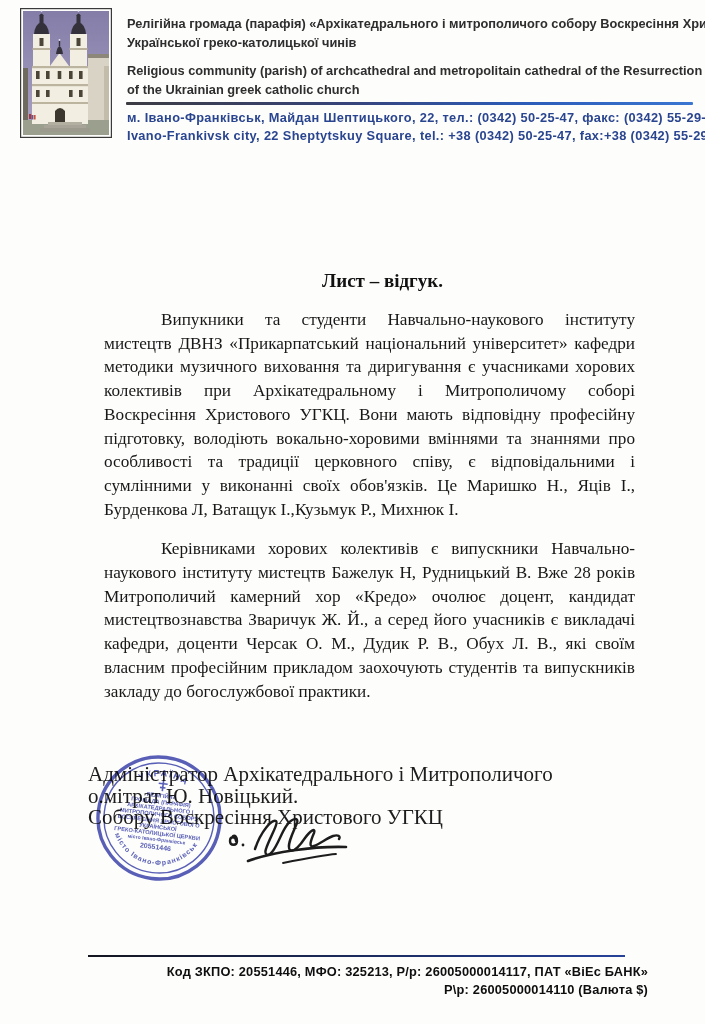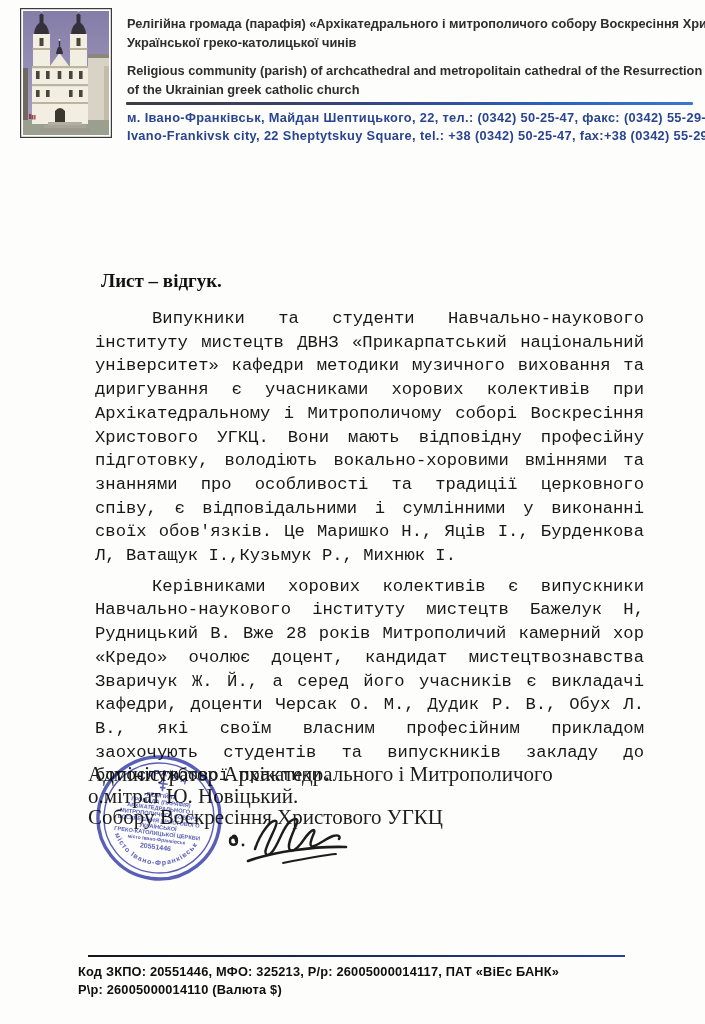--- a/index.html
+++ b/index.html
@@ -18,36 +18,36 @@
   .head-rule{position:absolute;left:126px;top:102px;width:567px;height:2.6px;
     background:linear-gradient(90deg,#3c3c42 0%,#37447c 40%,#2b5cb8 70%,#3a76d2 100%);
     border-radius:1px;}
   .addr{position:absolute;left:127px;width:575px;
     font-family:"Liberation Sans",sans-serif;font-weight:bold;font-size:12.8px;
     letter-spacing:.35px;color:#2a4590;white-space:nowrap;}
   .addr-ua{top:110px;}
   .addr-en{top:128px;}
   
   .letter{position:absolute;left:88px;top:270px;width:563px;}
-  .letter-title{margin:0 0 15px 0;transform:translateX(13px);
+  .letter-title{margin:0 0 15px 0;text-align:center;transform:translateX(13px);
     font-size:19px;font-weight:bold;color:#111;}
-  .letter p.para{margin:7px;font-size:17.2px;line-height:23.7px;
-    text-align:justify;text-indent:57px;color:#181818;font-family:Liberation Mono, monospace;}
+  .letter p.para{margin:16px;font-size:17.2px;line-height:23.7px;
+    text-align:justify;text-indent:57px;color:#181818;}
   
   .sig-block{position:absolute;left:88px;top:764px;width:560px;
     font-size:21px;line-height:21.5px;color:#1d1d1d;}
   .stamp{position:absolute;left:93px;top:752px;width:132px;height:132px;
     opacity:.84;mix-blend-mode:multiply;}
   .autograph{position:absolute;left:228px;top:810px;width:128px;height:58px;}
   
   .foot-rule{position:absolute;left:88px;top:955px;width:537px;height:2.4px;
     background:linear-gradient(90deg,#14161f 0%,#1c2d63 55%,#27439a 100%);}
   .footer-text{position:absolute;left:78px;top:963px;width:570px;
     font-family:"Liberation Sans",sans-serif;font-weight:bold;font-size:12.8px;
-    line-height:18px;text-align:left;color:#0e0e0e;letter-spacing:.2px;}
+    line-height:18px;text-align:right;color:#0e0e0e;letter-spacing:.2px;}
   .stamp text{font-family:"Liberation Sans",sans-serif;font-weight:bold;fill:#3a41ab;}
 </style>
 </head>
 <body>
 
 <div class="page">
 
   <svg class="photo" viewBox="0 0 92 130" aria-hidden="true">
     <defs>
       <linearGradient id="sky" x1="0" y1="0" x2="0" y2="1">

